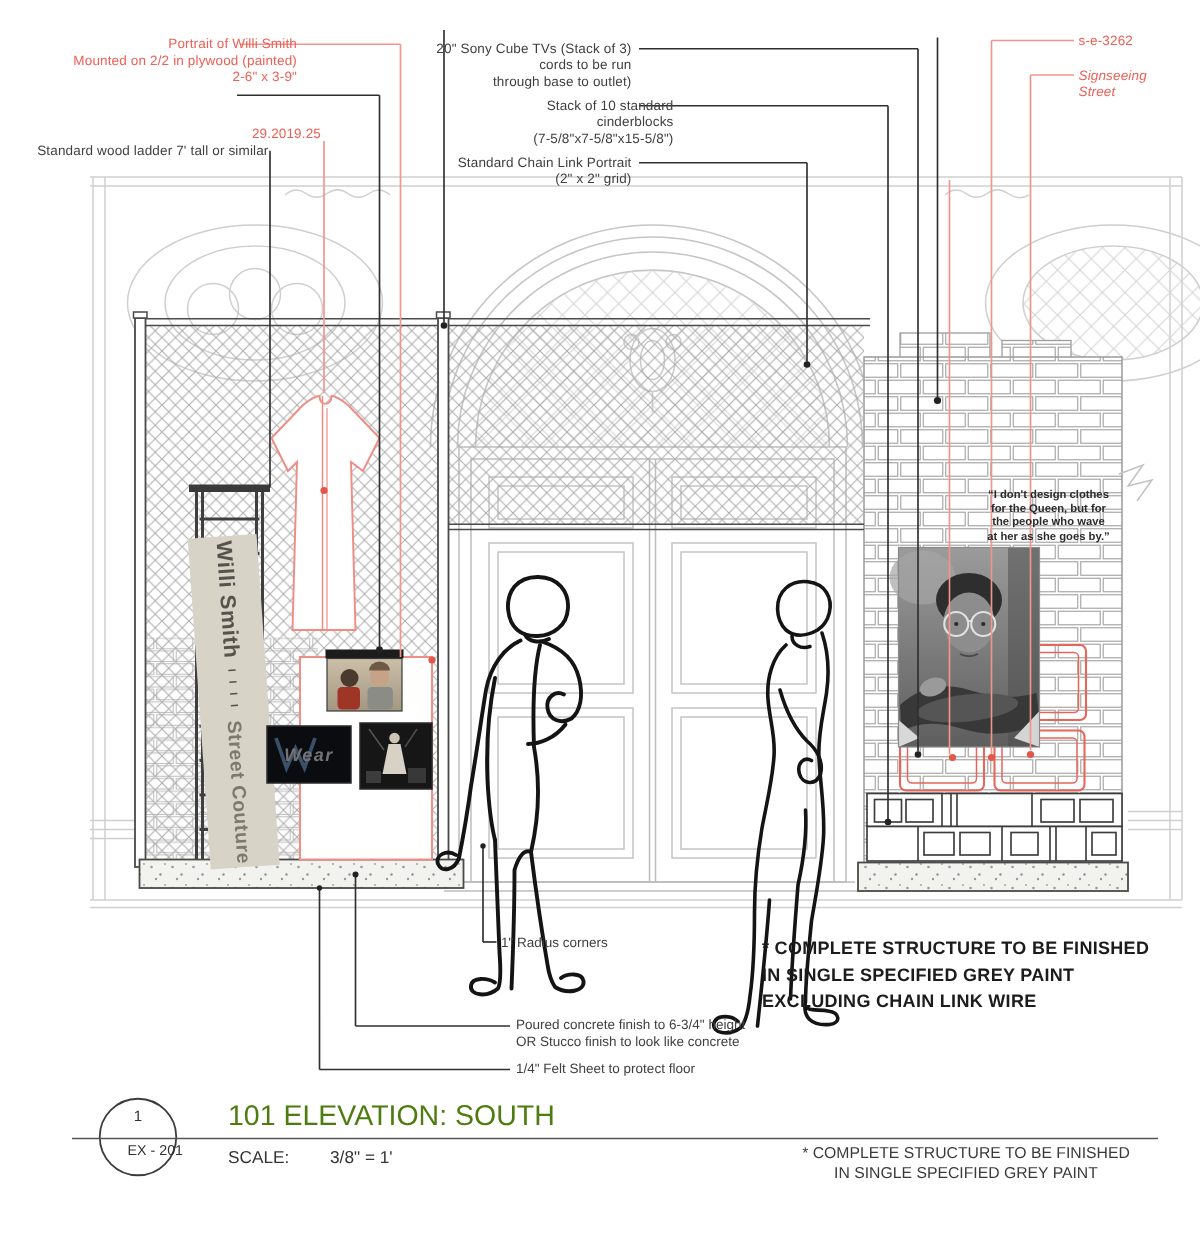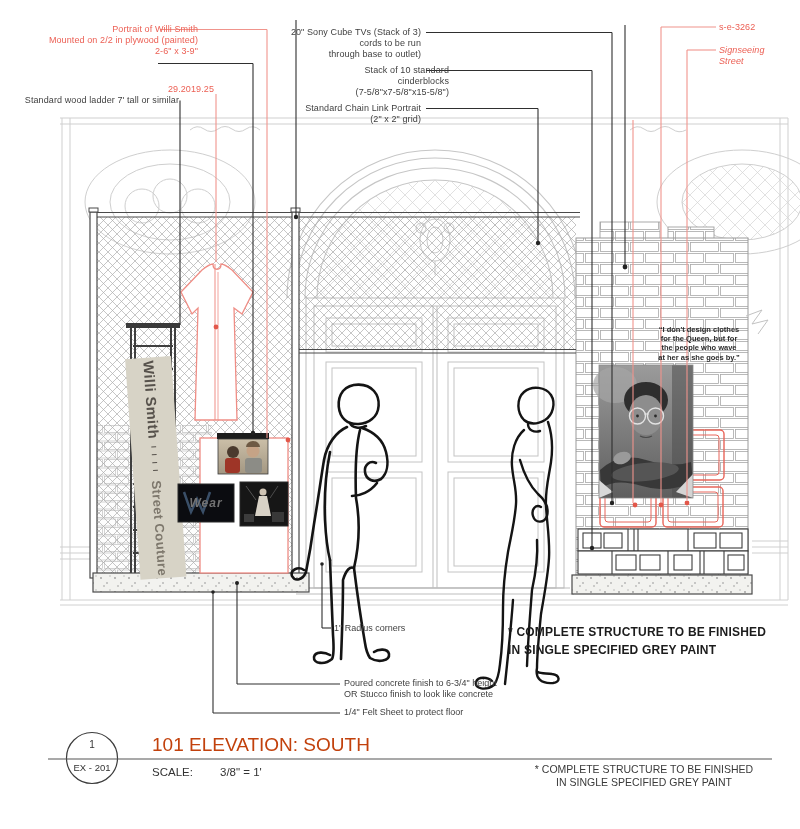--- a/index.html
+++ b/index.html
@@ -16,25 +16,25 @@
          font:bold 12px/17.5px "Liberation Sans",sans-serif;color:#1c1c1c;letter-spacing:.2px;}
   .banner{position:absolute;left:171px;top:356px;width:218px;height:46px;
          transform:rotate(86deg);transform-origin:0 0;background:#d7d3c6;
          display:flex;align-items:center;white-space:nowrap;overflow:hidden;padding-left:3px;}
   .banner .b1{font:bold 14.5px "Liberation Sans",sans-serif;color:#57524c;letter-spacing:.4px;}
   .banner .bt{font:bold 7px "Liberation Sans",sans-serif;color:#57524c;letter-spacing:2px;margin:0 7px;}
   .banner .b2{font:bold 13px "Liberation Sans",sans-serif;color:#7e786d;letter-spacing:.4px;}
   .wear{position:absolute;left:181px;top:489px;width:50px;height:28px;display:flex;
         align-items:center;justify-content:center;font:italic bold 12px "Liberation Sans",sans-serif;
         color:#737373;letter-spacing:1px;}
-  .tb-title{position:absolute;left:152px;top:734px;font:19px "Liberation Sans",sans-serif;color:#c2410c;}
+  .tb-title{position:absolute;left:152px;top:734px;font:19px "Liberation Sans",sans-serif;color:#4d7c0f;}
   .tb-scale-l{position:absolute;left:152px;top:766px;font:11.5px "Liberation Sans",sans-serif;color:#333;}
   .tb-scale-v{position:absolute;left:220px;top:766px;font:11.5px "Liberation Sans",sans-serif;color:#333;}
   .tb-num{position:absolute;left:67px;top:739px;width:50px;text-align:center;font:10px "Liberation Sans",sans-serif;color:#333;}
-  .tb-sheet{position:absolute;left:62px;top:762px;width:60px;text-align:center;font:9.5px "Liberation Sans",sans-serif;color:#333;}
+  .tb-sheet{position:absolute;left:62px;top:762px;width:60px;text-align:right;font:9.5px "Liberation Sans",sans-serif;color:#333;}
   .note-br{position:absolute;left:516px;top:763px;width:256px;text-align:center;
         font:10.5px/13px "Liberation Sans",sans-serif;color:#3a3a3a;}
 </style>
 </head>
 <body>
 
 <div id="sheet">
 
 <svg width="800" height="829" viewBox="0 0 800 829">
   <defs>
@@ -397,20 +397,21 @@
 <div class="quote">
   <div>“I don't design clothes</div>
   <div>for the Queen, but for</div>
   <div>the people who wave</div>
   <div>at her as she goes by.”</div>
 </div>
 
 <div class="note-main">
   <div>* COMPLETE STRUCTURE TO BE FINISHED</div>
   <div>IN SINGLE SPECIFIED GREY PAINT</div>
+  <div>EXCLUDING CHAIN LINK WIRE</div>
 </div>
 
 <div class="tb-num">1</div>
 <div class="tb-sheet">EX - 201</div>
 <div class="tb-title">101 ELEVATION: SOUTH</div>
 <div class="tb-scale-l">SCALE:</div>
 <div class="tb-scale-v">3/8" = 1'</div>
 <div class="note-br">
   <div>* COMPLETE STRUCTURE TO BE FINISHED</div>
   <div>IN SINGLE SPECIFIED GREY PAINT</div>

